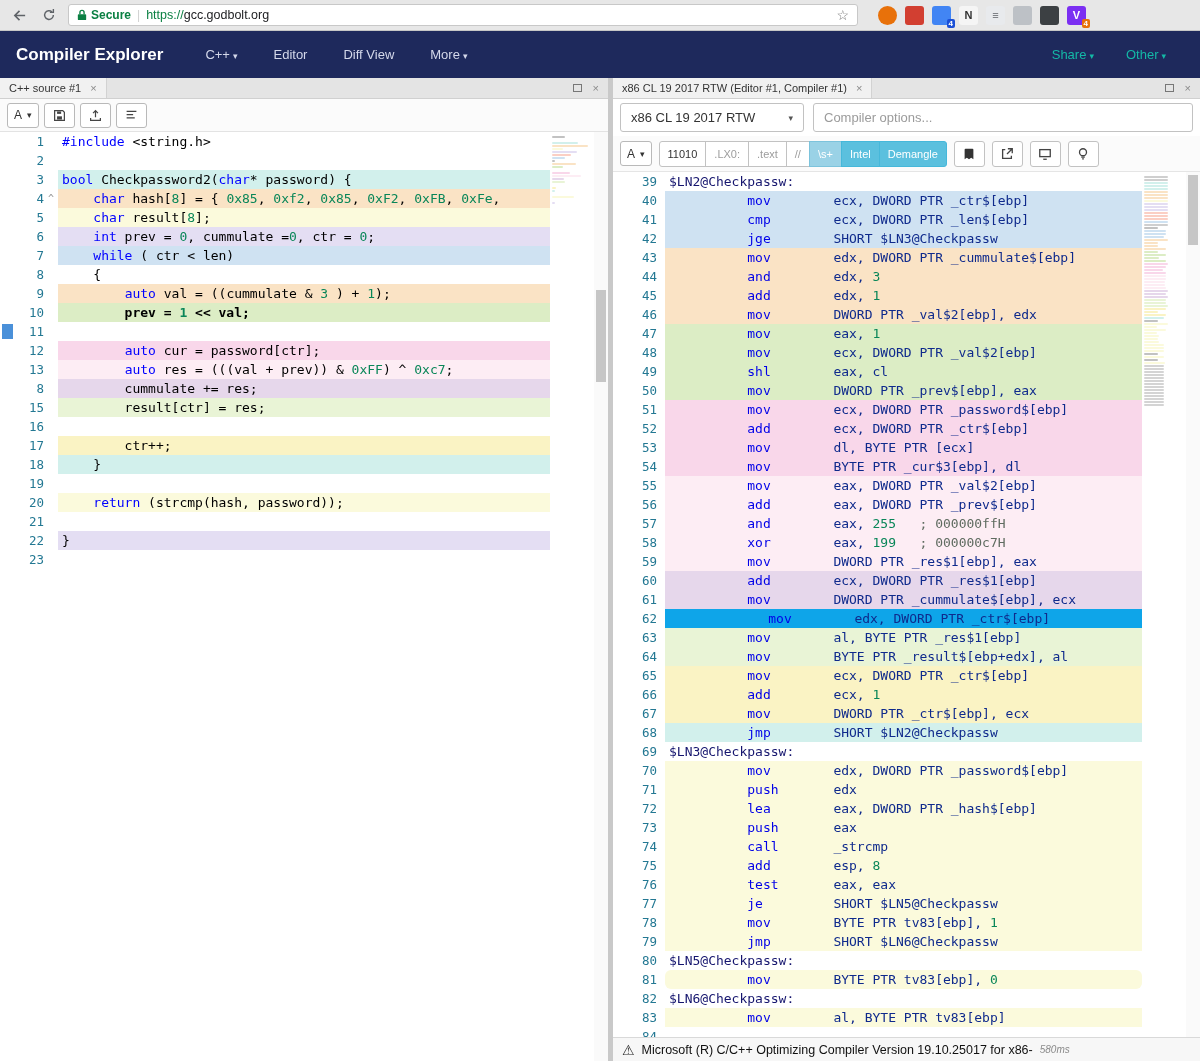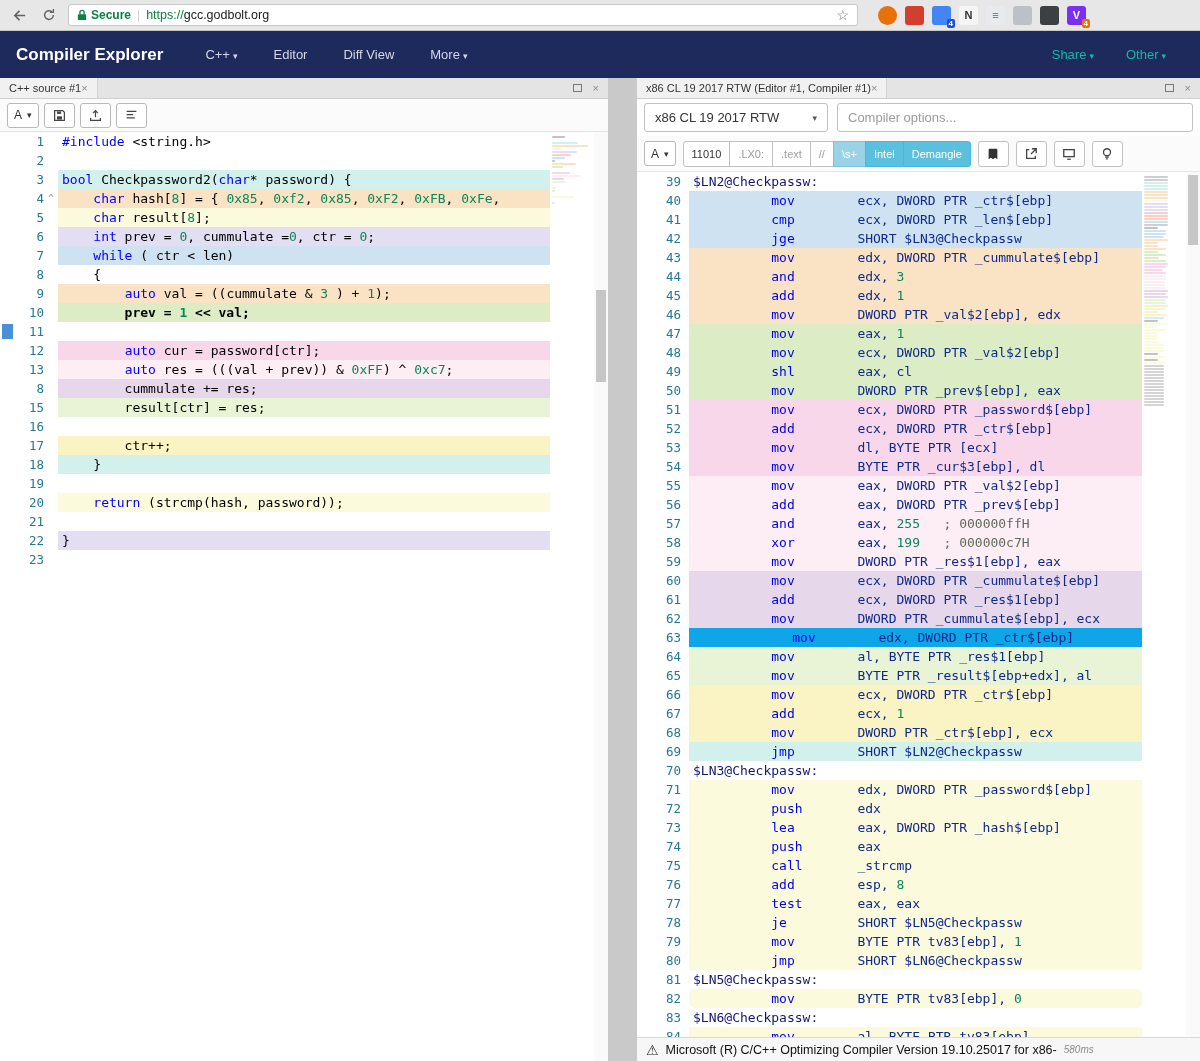--- a/index.html
+++ b/index.html
@@ -28,25 +28,25 @@
   .brand { font-size:17px; font-weight:bold; margin-right:42px; }
   .nav-items { display:flex; gap:36px; font-size:13px; color:#d4d8ea; }
   .nav-right { margin-left:auto; display:flex; gap:32px; font-size:13px; color:#14b8a6; padding-right:18px; }
   .caret { font-size:9px; margin-left:3px; color:inherit; }
 
   
   .layout { height:983px; background:#c9c9c9; display:flex; }
   .pane { background:#fff; display:flex; flex-direction:column; overflow:hidden; }
   .pane-left { width:608px; }
   .splitter { width:5px; background:#c9c9c9; }
-  .pane-right { flex:1;margin-left:24px; }
+  .pane-right { flex:1; }
   .pane-header { height:21px; background:#e4e4e4; border-bottom:1px solid #d0d0d0;
                  display:flex; align-items:stretch; font-size:11px; color:#333; }
   .tab { background:#f1f1f1; border-right:1px solid #d2d2d2; display:flex; align-items:center;
-         padding:0 9px; }
+         padding:0 9px; gap:9px; }
   .xclose { color:#8a8a8a; font-size:11px; }
   .hdr-controls { margin-left:auto; display:flex; align-items:center; gap:11px; padding:0 9px; color:#666; }
   .maxi { width:9px; height:8px; border:1px solid #777; display:inline-block; }
 
   
   .etoolbar { height:33px; background:#fbfbfb; border-bottom:1px solid #e3e3e3;
               display:flex; align-items:center; padding:0 7px; gap:5px; }
   .tbtn { height:25px; min-width:31px; background:#fff; border:1px solid #b9b9b9; border-radius:3px;
           display:flex; align-items:center; justify-content:center; font-size:12px; color:#333;
           padding:0 6px; gap:2px; }
@@ -605,21 +605,20 @@
           <div class="cline" style="background: rgb(220, 237, 197);">          <span class="mn">mov</span>        <span class="args">DWORD PTR _prev$[ebp], eax</span></div>
           <div class="cline" style="background: rgb(249, 215, 234);">          <span class="mn">mov</span>        <span class="args">ecx, DWORD PTR _password$[ebp]</span></div>
           <div class="cline" style="background: rgb(249, 215, 234);">          <span class="mn">add</span>        <span class="args">ecx, DWORD PTR _ctr$[ebp]</span></div>
           <div class="cline" style="background: rgb(249, 215, 234);">          <span class="mn">mov</span>        <span class="args">dl, BYTE PTR [ecx]</span></div>
           <div class="cline" style="background: rgb(249, 215, 234);">          <span class="mn">mov</span>        <span class="args">BYTE PTR _cur$3[ebp], dl</span></div>
           <div class="cline" style="background: rgb(253, 237, 244);">          <span class="mn">mov</span>        <span class="args">eax, DWORD PTR _val$2[ebp]</span></div>
           <div class="cline" style="background: rgb(253, 237, 244);">          <span class="mn">add</span>        <span class="args">eax, DWORD PTR _prev$[ebp]</span></div>
           <div class="cline" style="background: rgb(253, 237, 244);">          <span class="mn">and</span>        <span class="args">eax, <span class="num">255</span>   <span class="cmt">; 000000ffH</span></span></div>
           <div class="cline" style="background: rgb(253, 237, 244);">          <span class="mn">xor</span>        <span class="args">eax, <span class="num">199</span>   <span class="cmt">; 000000c7H</span></span></div>
           <div class="cline" style="background: rgb(253, 237, 244);">          <span class="mn">mov</span>        <span class="args">DWORD PTR _res$1[ebp], eax</span></div>
-          <div class="cline" style="background: rgb(230, 215, 235);">          <span class="mn">mov</span>        <span class="args">ecx, DWORD PTR _cummulate$[ebp]</span></div>
           <div class="cline" style="background: rgb(230, 215, 235);">          <span class="mn">add</span>        <span class="args">ecx, DWORD PTR _res$1[ebp]</span></div>
           <div class="cline" style="background: rgb(230, 215, 235);">          <span class="mn">mov</span>        <span class="args">DWORD PTR _cummulate$[ebp], ecx</span></div>
           <div class="cline" style="background: #0ea5e9; padding-left: 25px;">          <span class="mn">mov</span>        <span class="args">edx, DWORD PTR _ctr$[ebp]</span></div>
           <div class="cline" style="background: rgb(233, 244, 214);">          <span class="mn">mov</span>        <span class="args">al, BYTE PTR _res$1[ebp]</span></div>
           <div class="cline" style="background: rgb(233, 244, 214);">          <span class="mn">mov</span>        <span class="args">BYTE PTR _result$[ebp+edx], al</span></div>
           <div class="cline" style="background: rgb(250, 243, 196);">          <span class="mn">mov</span>        <span class="args">ecx, DWORD PTR _ctr$[ebp]</span></div>
           <div class="cline" style="background: rgb(250, 243, 196);">          <span class="mn">add</span>        <span class="args">ecx, <span class="num">1</span></span></div>
           <div class="cline" style="background: rgb(250, 243, 196);">          <span class="mn">mov</span>        <span class="args">DWORD PTR _ctr$[ebp], ecx</span></div>
           <div class="cline" style="background: rgb(210, 240, 236);">          <span class="mn">jmp</span>        <span class="args">SHORT $LN2@Checkpassw</span></div>
           <div class="cline"><span class="lbl">$LN3@Checkpassw:</span></div>

